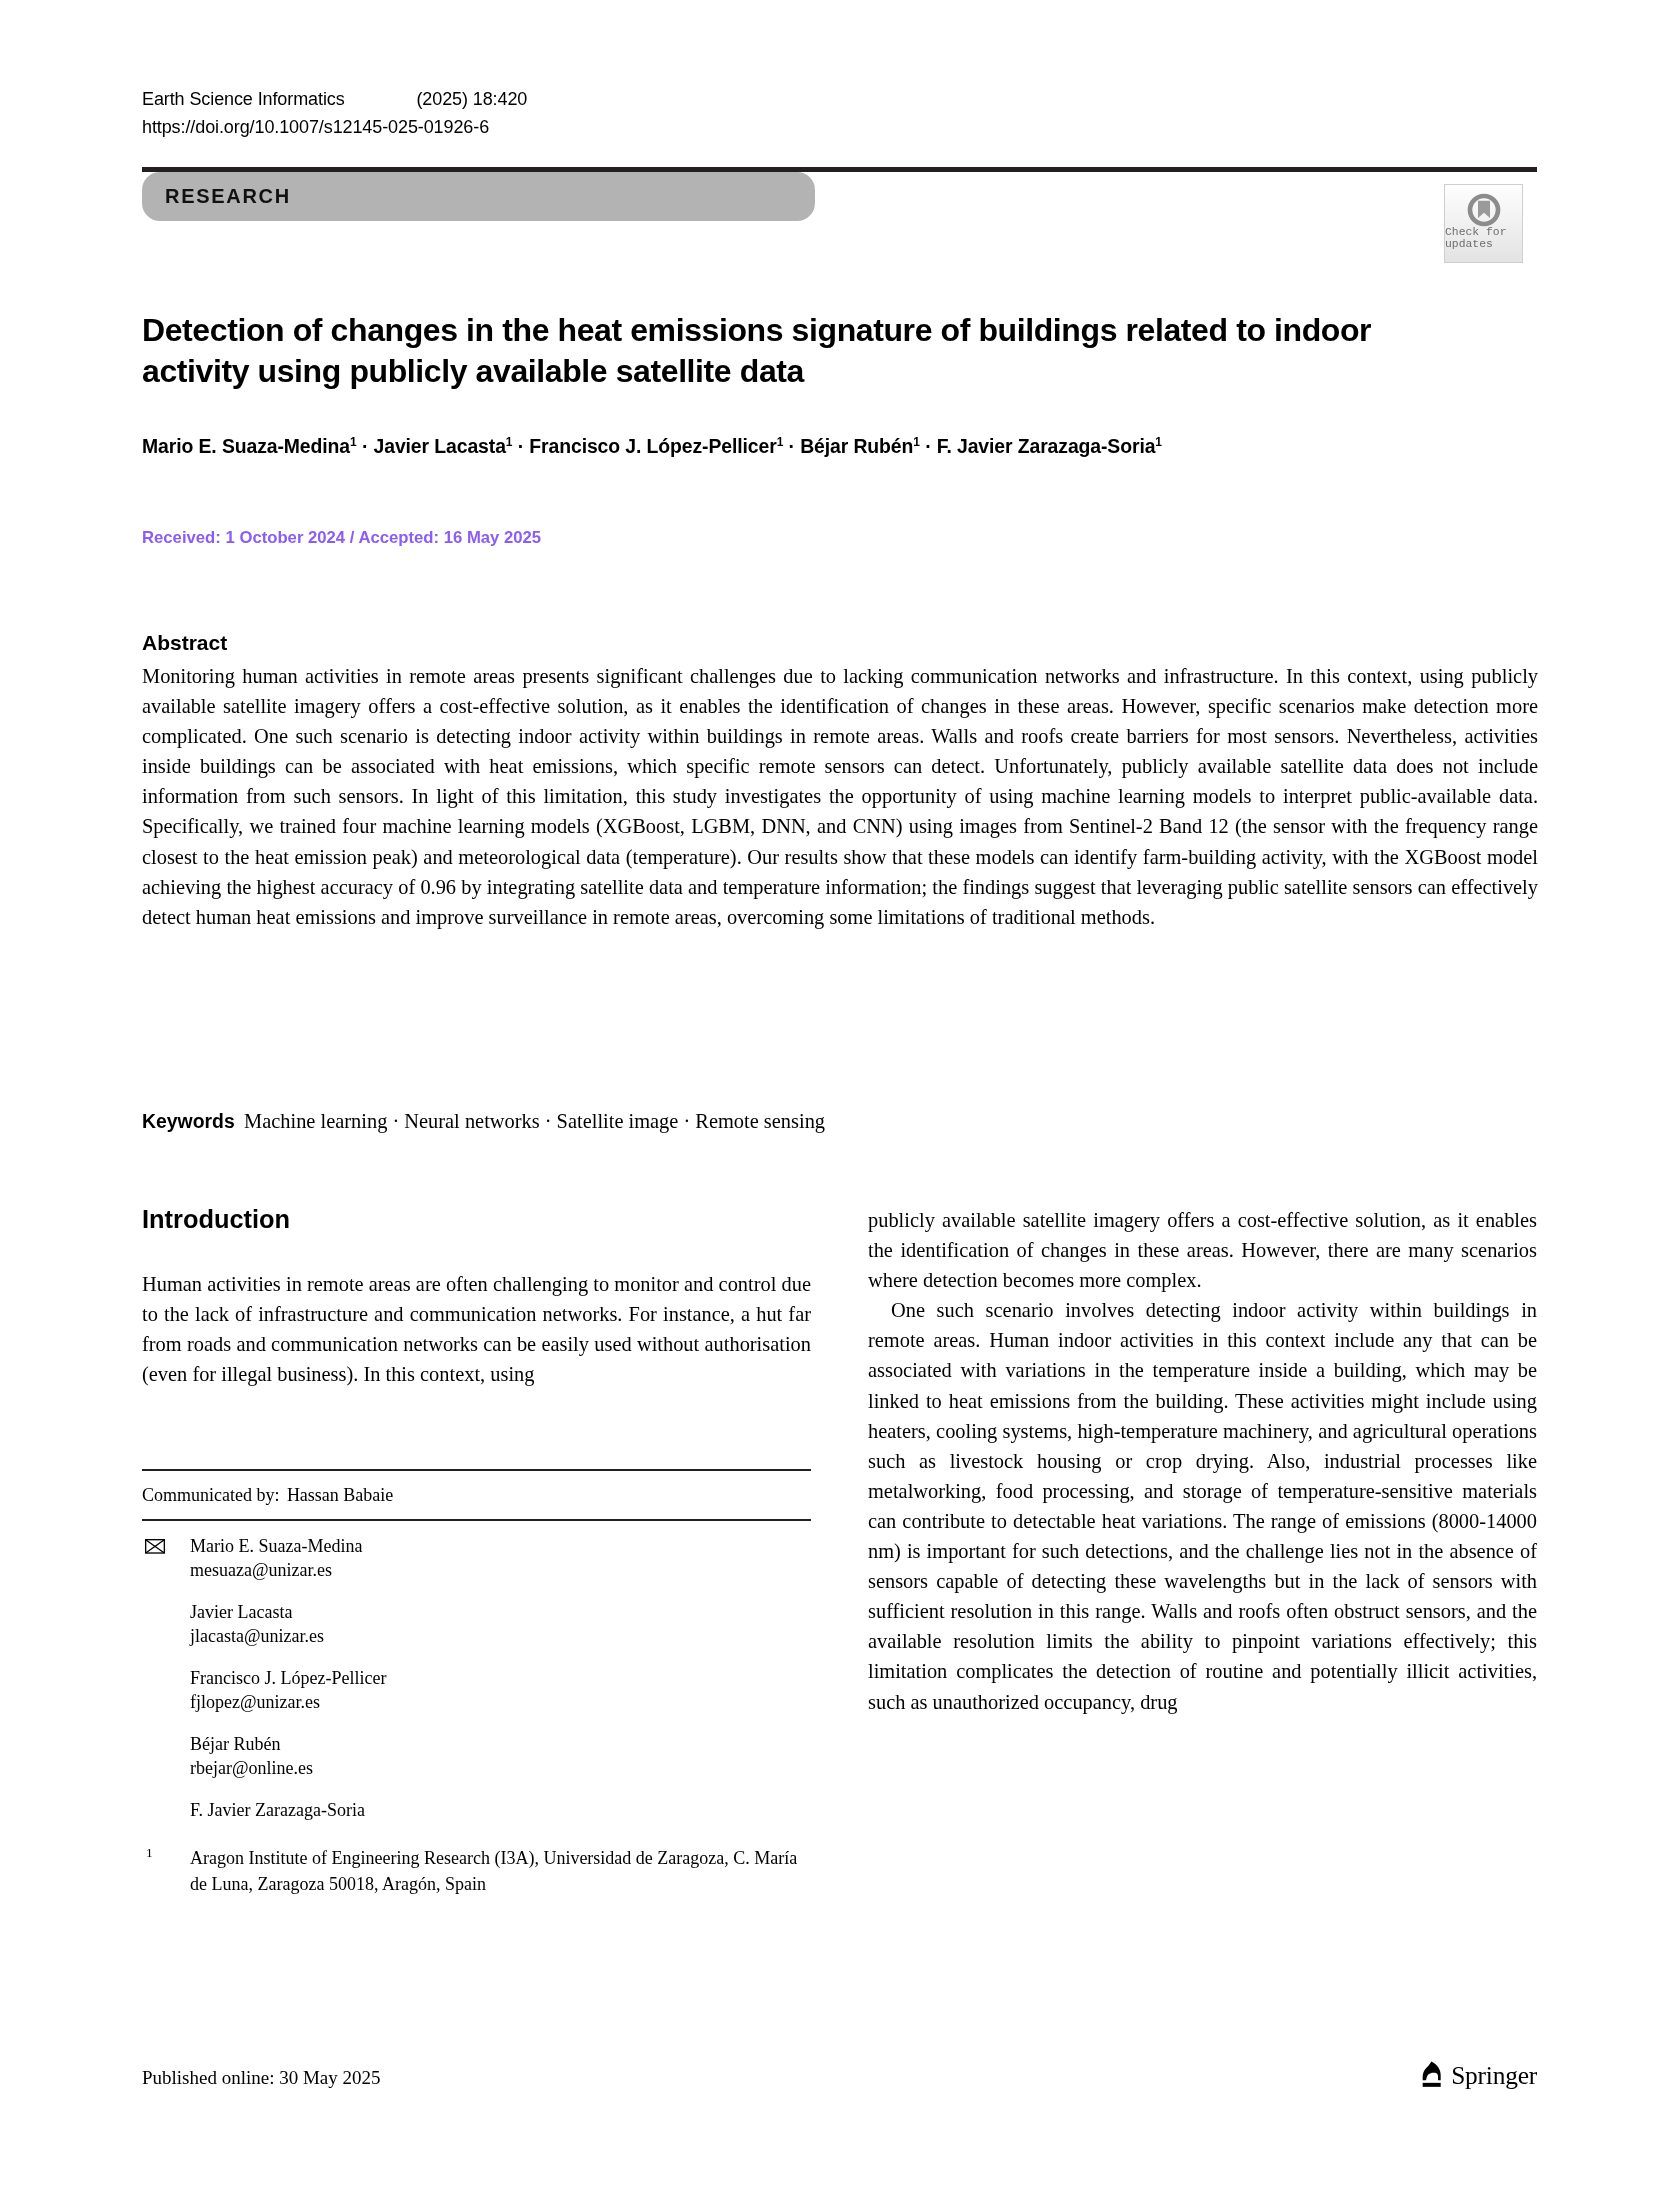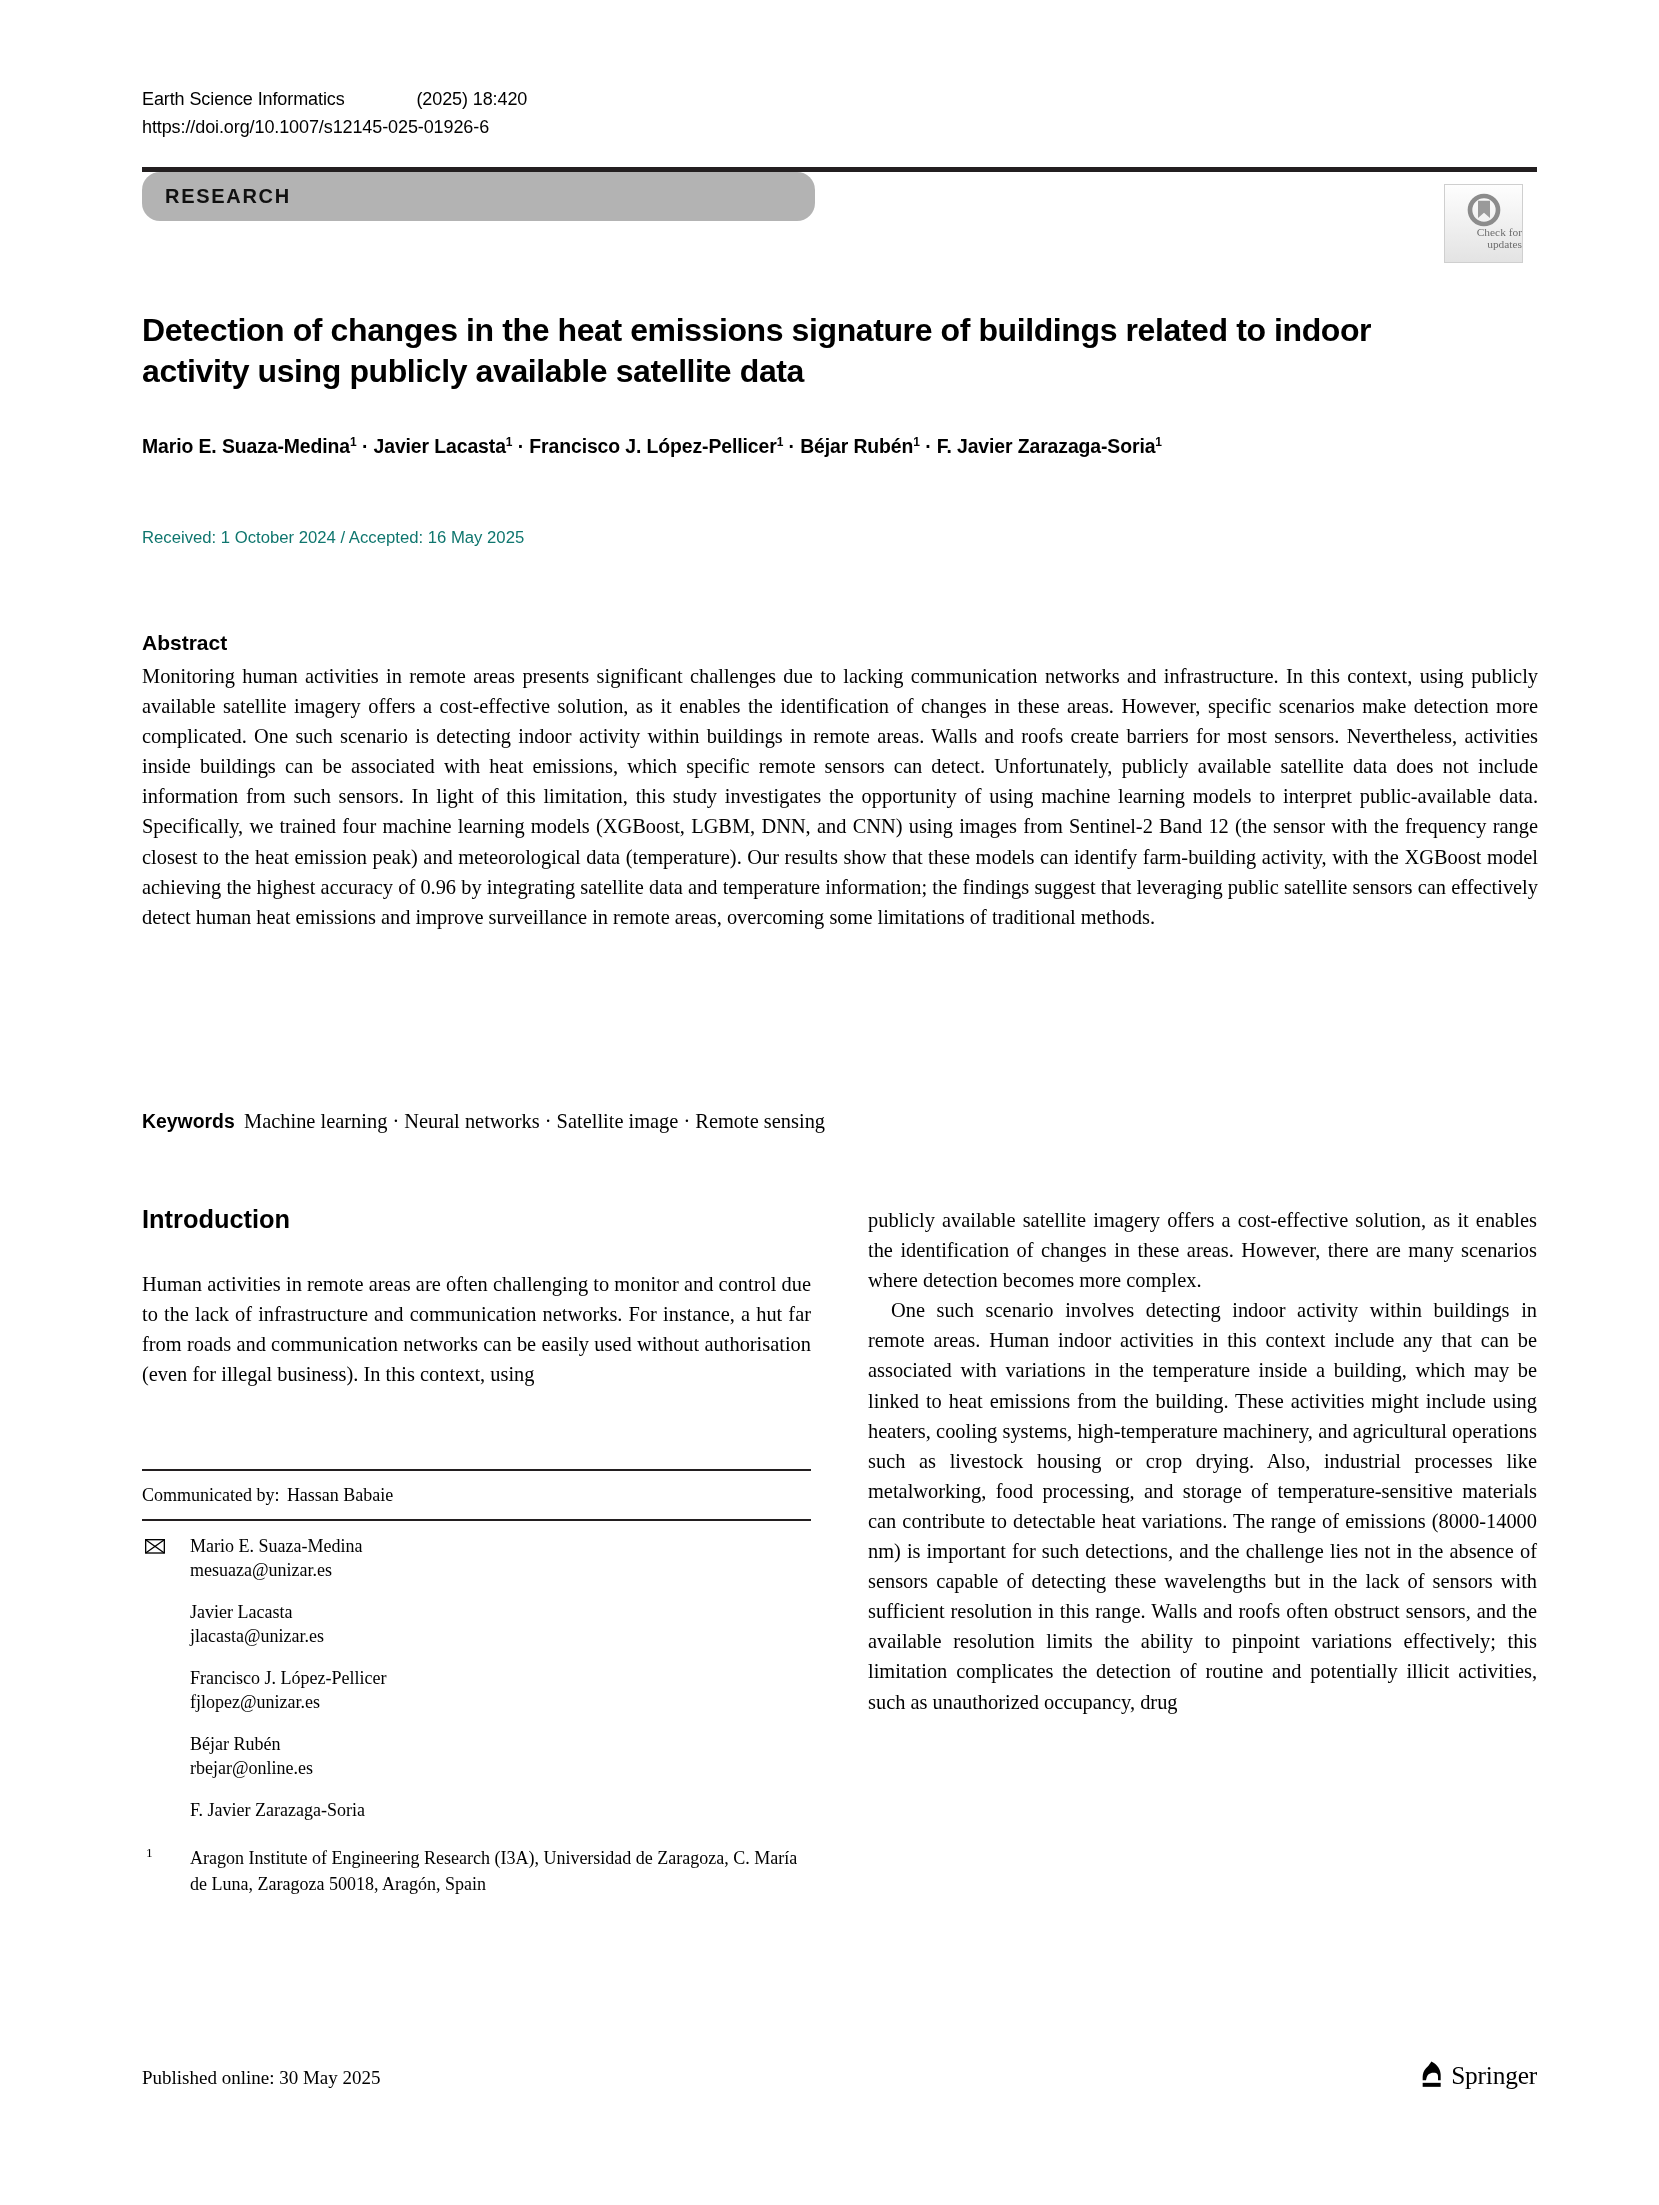--- a/index.html
+++ b/index.html
@@ -86,22 +86,22 @@
     top: 6.7px;
     transform: translateX(-50%);
     width: 36px;
     height: 36px;
   }
   .crossmark .cm-text {
     position: absolute;
     left: 0;
     right: 0;
     top: 41px;
-    text-align: right;
-    font-family: Liberation Serif, serif;
+    text-align: left;
+    font-family: Liberation Mono, monospace;
     font-size: 11.4px;
     line-height: 1.08;
     color: #6e6e6e;
   }
 
   
   .title {
     position: absolute;
     left: 134px;
     top: 289px;
@@ -130,21 +130,22 @@
 
   
   .dates {
     position: absolute;
     left: 134px;
     top: 524px;
     width: 803px;
     font-family: "Liberation Sans", sans-serif;
     font-size: 16.7px;
     line-height: 1.62;
-    color: #0f766e;
+    color: #8b5cf6;
+    font-weight: bold;
   }
   .dates span { display: block; }
 
   
   .abstract-heading {
     position: absolute;
     left: 134px;
     top: 631px;
     font-family: "Liberation Sans", sans-serif;
     font-weight: bold;

